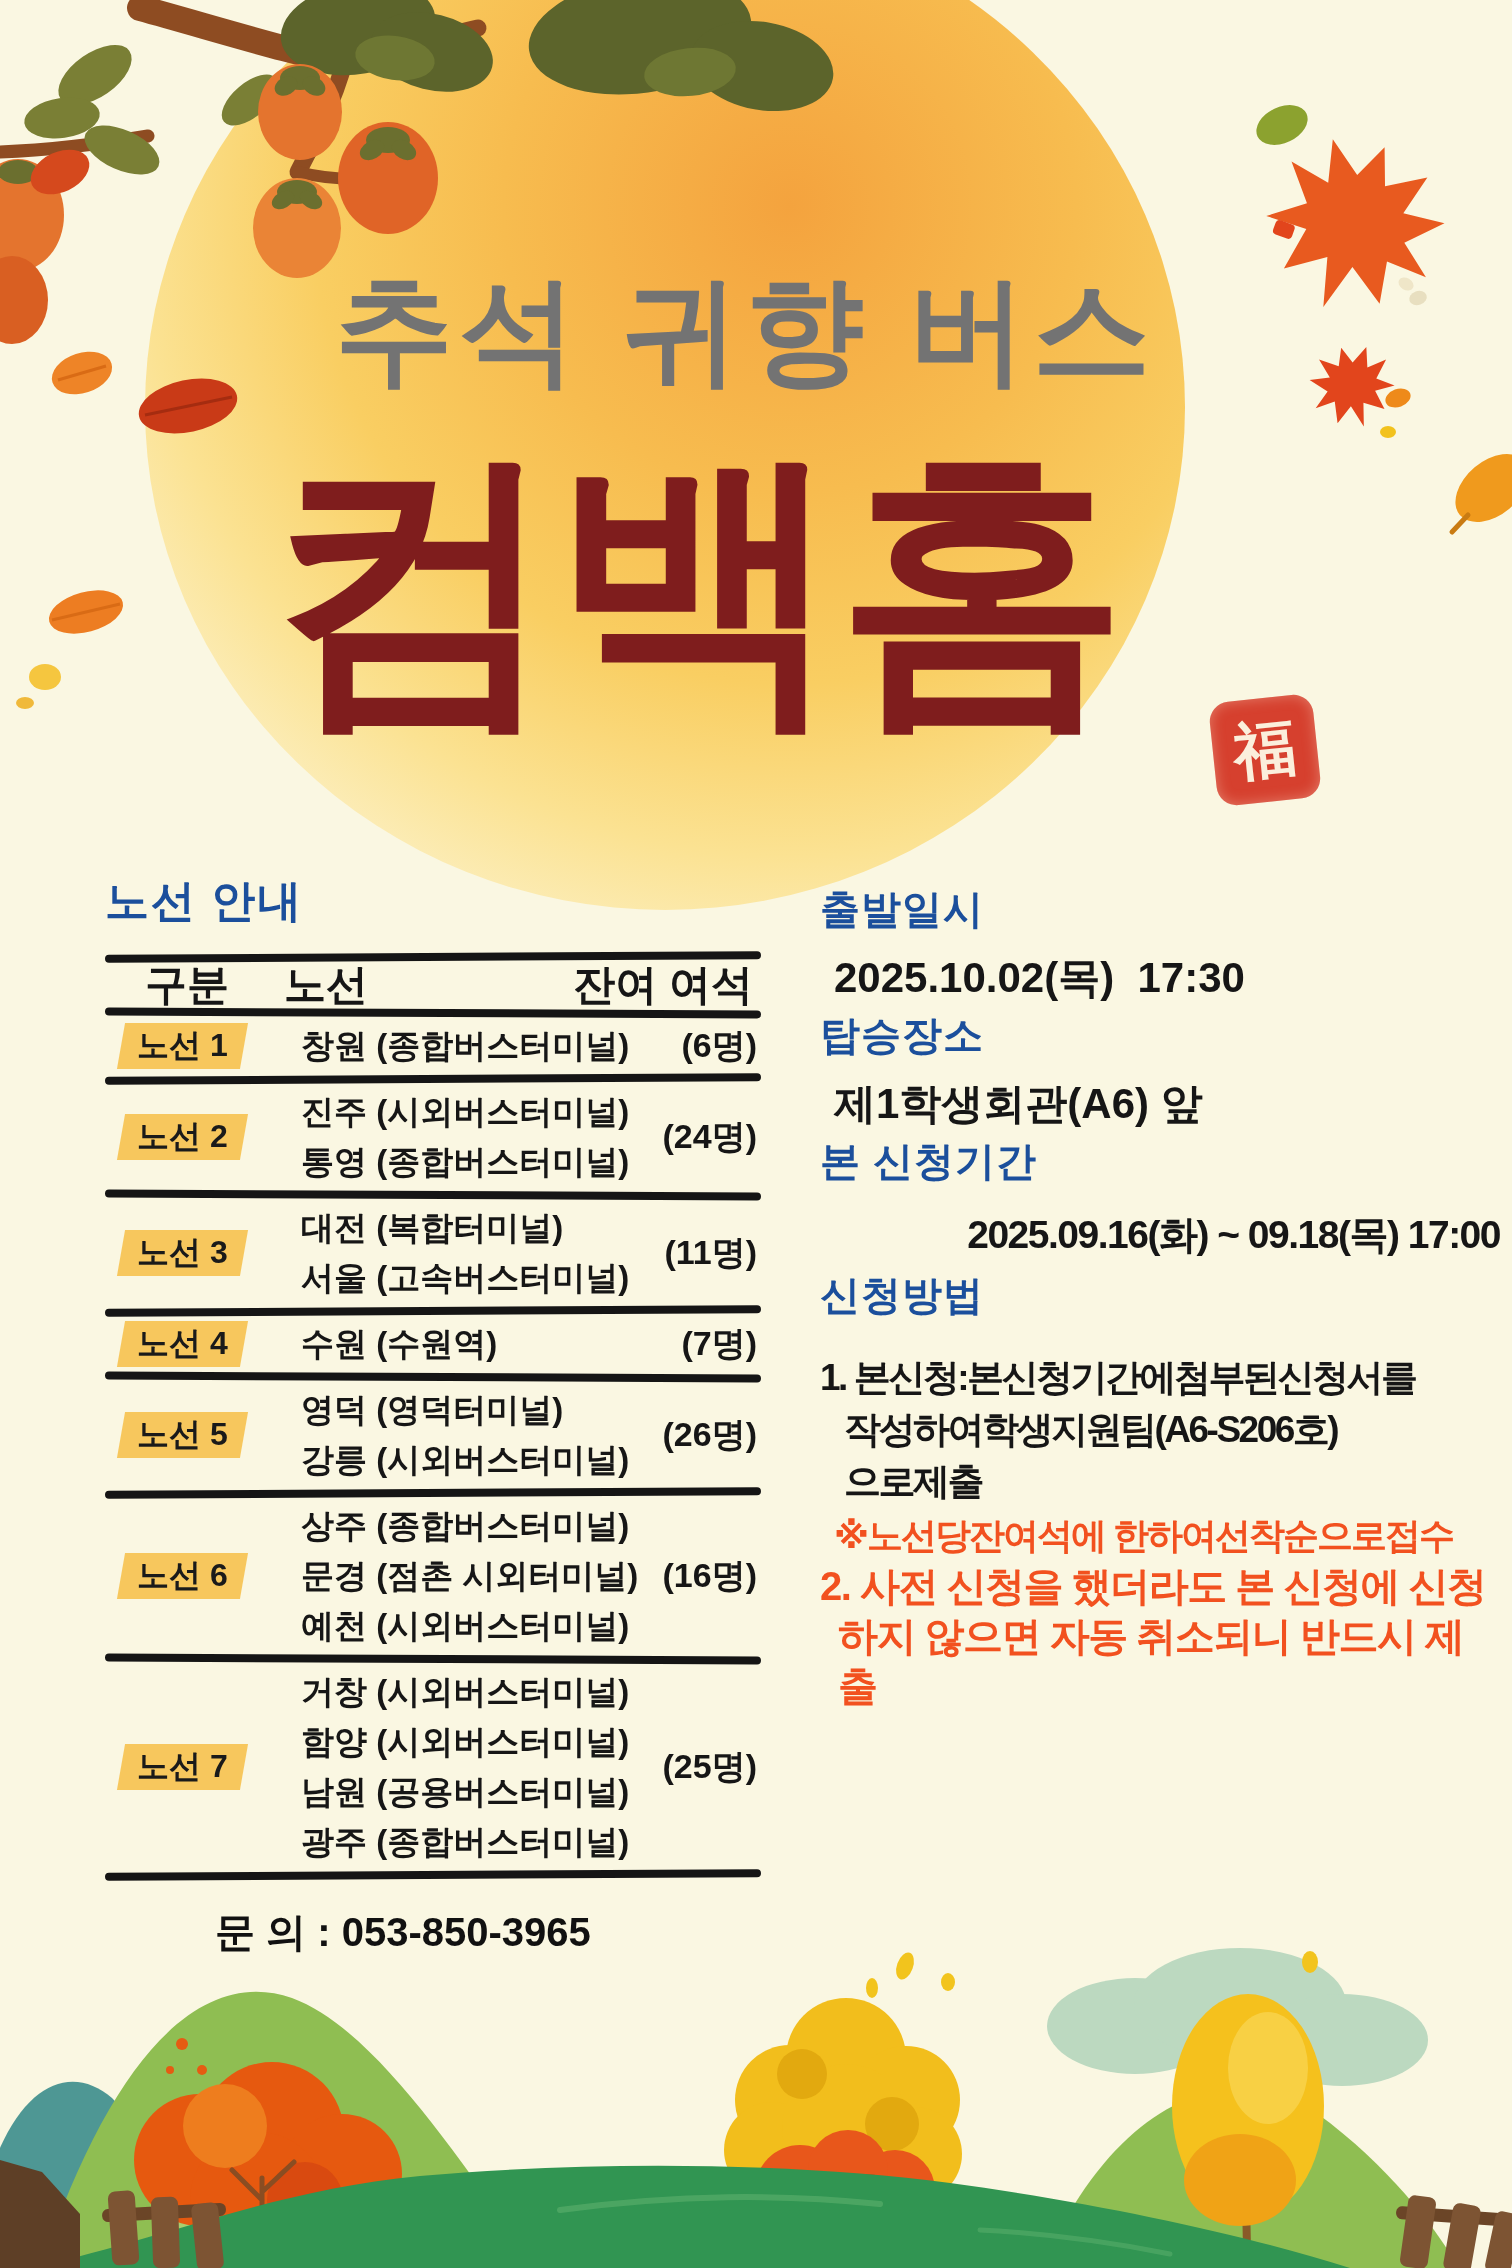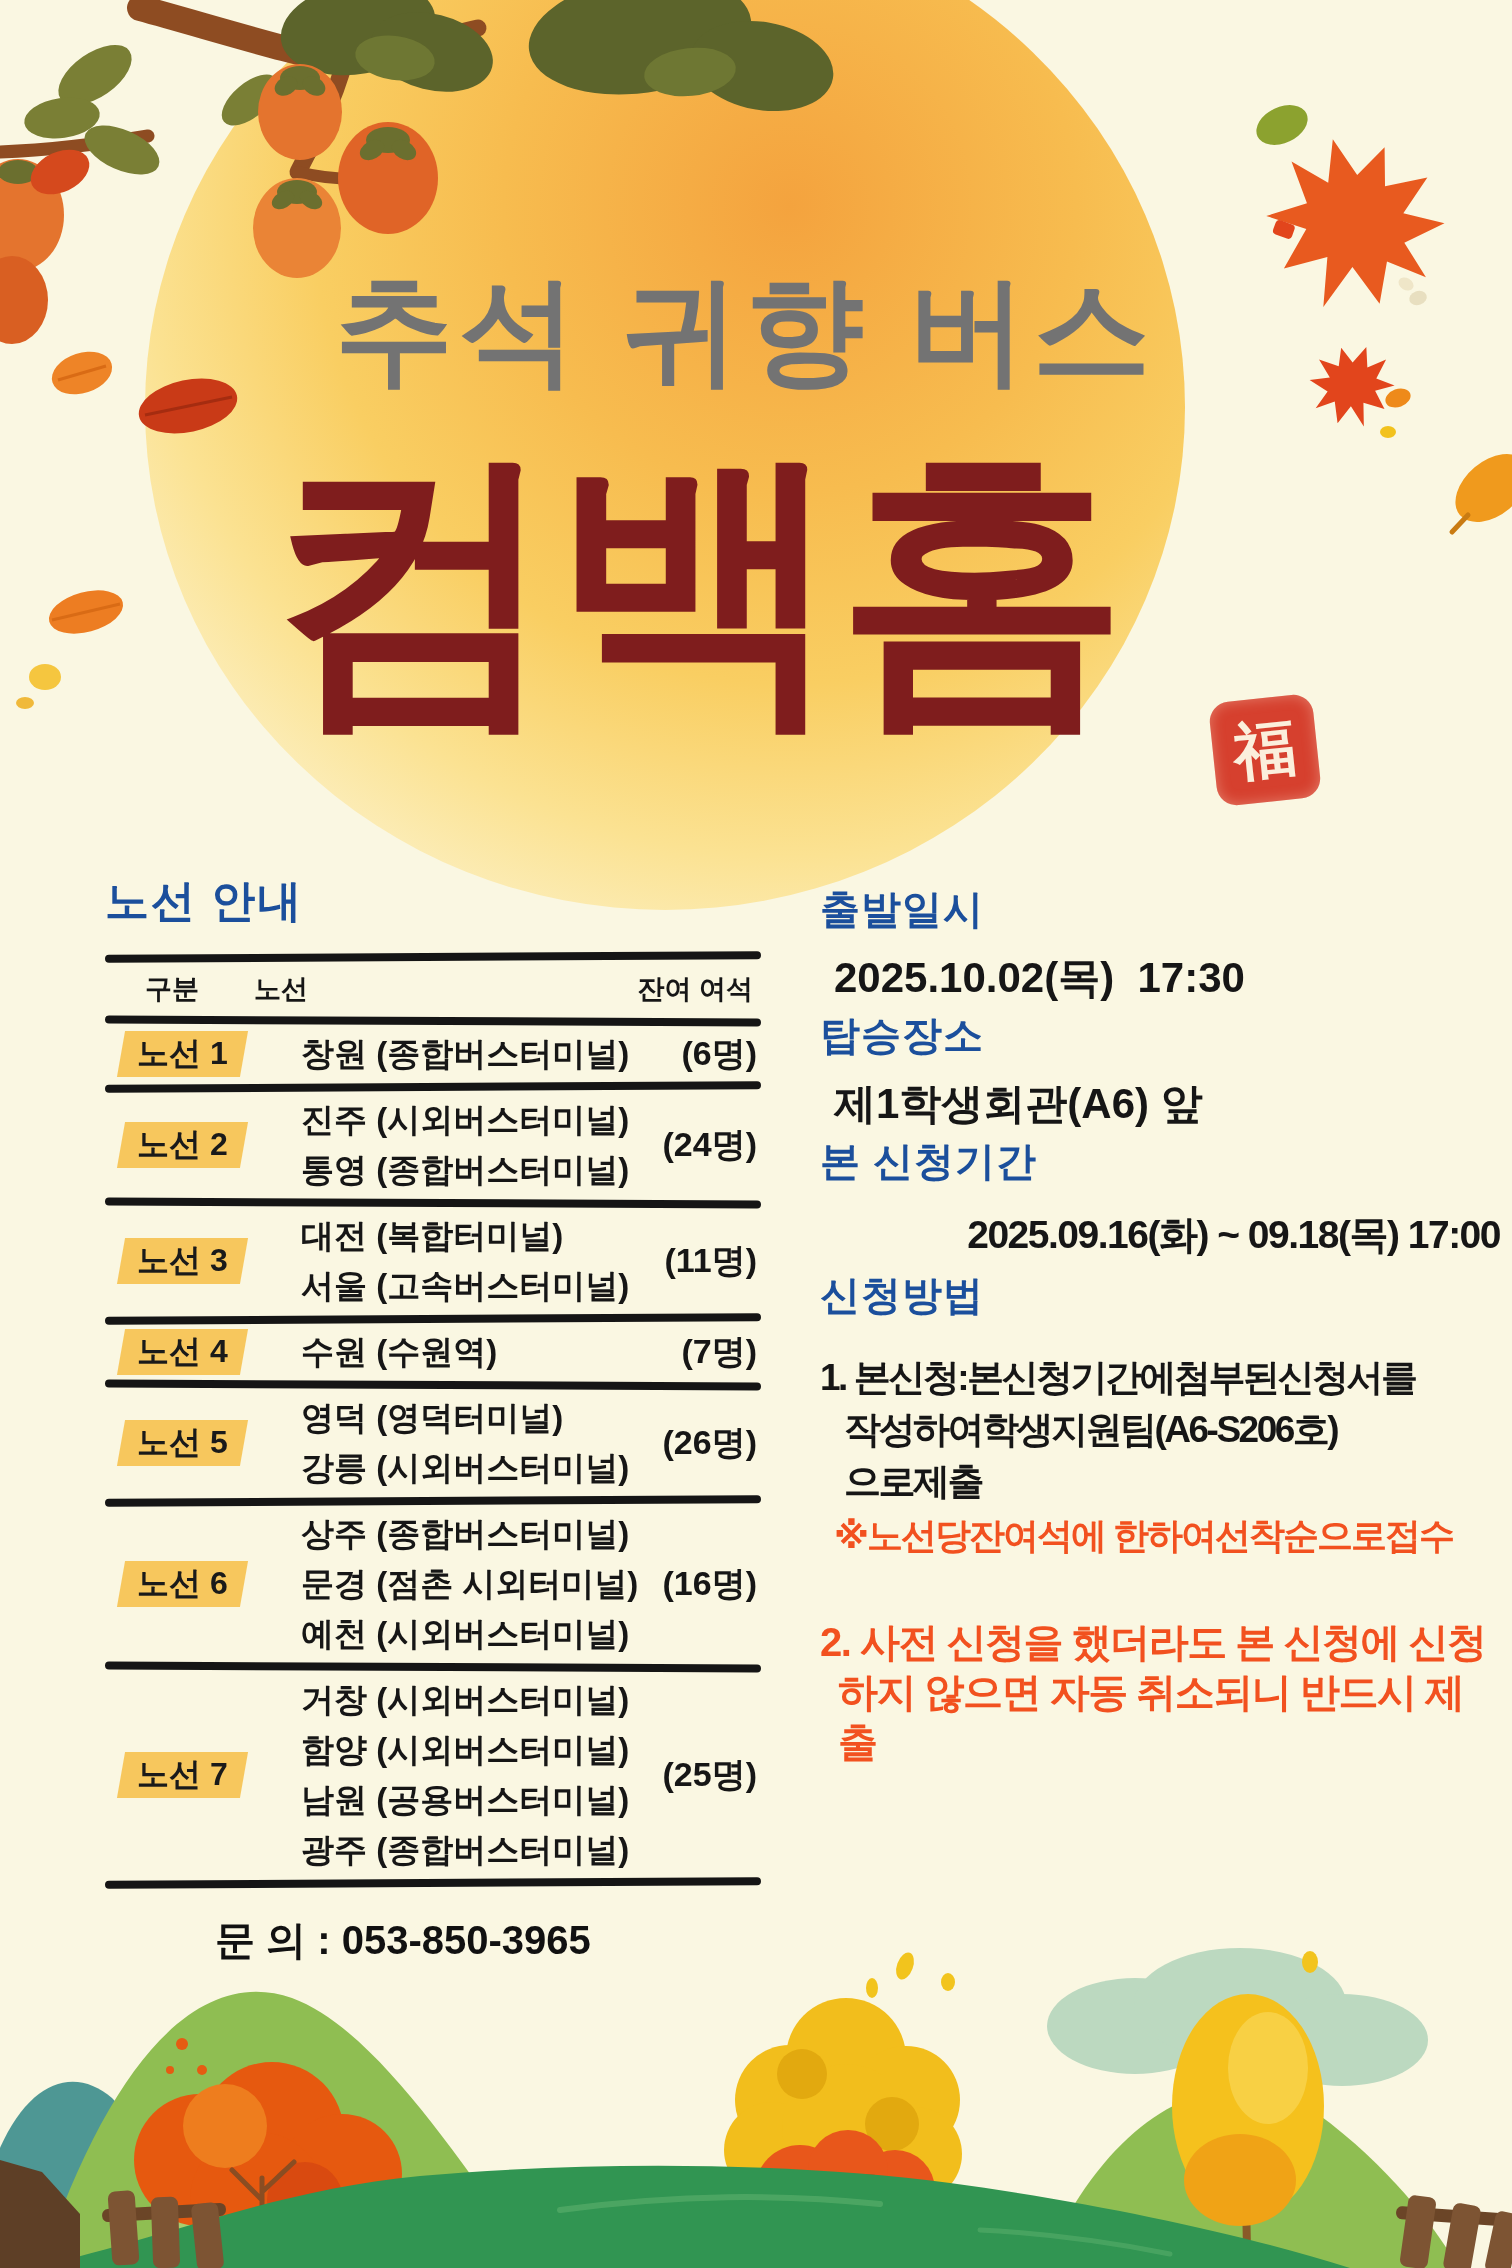--- a/index.html
+++ b/index.html
@@ -19,42 +19,42 @@
     transform:rotate(-6deg);display:flex;align-items:center;justify-content:center;color:#FBEFDC;font-size:62px;font-weight:bold;
     box-shadow:inset 0 0 14px rgba(255,240,220,.35);}
 
   
   .routes{position:absolute;left:105px;top:872px;width:656px;color:#161616;}
   .routes h2{margin:0;font-size:44px;font-weight:900;color:#1B4F9C;letter-spacing:2px;}
   .r-table{margin-top:22px;}
   .t-divider{height:8px;background:#151515;border-radius:6px;}
   .rot-a{transform:rotate(-0.3deg);}
   .rot-b{transform:rotate(0.25deg);}
-  .t-head{display:flex;align-items:center;height:56px;font-size:27px;font-weight:bold;}
+  .t-head{display:flex;align-items:center;height:48px;font-size:42px;font-weight:bold;}
   .t-head .h1{margin-left:40px;}
   .t-head .h2c{margin-left:55px;}
   .t-head .h3{margin-left:auto;margin-right:8px;}
   .t-row{display:grid;grid-template-columns:150px 1fr 118px;align-items:center;padding:4px 0;}
   .badge{justify-self:start;margin-left:16px;background:#F7C75D;transform:skewX(-10deg);padding:1px 16px;}
   .badge>span{display:inline-block;transform:skewX(10deg);font-size:32px;font-weight:900;color:#1a1a1a;white-space:nowrap;}
   .stops{padding-left:46px;}
   .stop{font-size:33px;font-weight:bold;line-height:50px;white-space:nowrap;}
   .seats{font-size:34px;font-weight:bold;text-align:right;padding-right:4px;white-space:nowrap;}
   .contact{margin-top:26px;padding-left:110px;font-size:40px;font-weight:bold;color:#111;}
 
   
   .info{position:absolute;left:820px;top:876px;width:680px;color:#161616;}
   .info h2{margin:0;font-size:40px;line-height:66px;font-weight:900;color:#1B4F9C;letter-spacing:1px;}
   .i-val{margin:12px 0 0 14px;font-size:42px;font-weight:bold;line-height:48px;white-space:pre;}
   .gap36{margin-top:36px;} .gap24{margin-top:24px;} .gap22{margin-top:22px;}
   .period-val{margin:14px 0 0 6px;font-size:39px;font-weight:bold;letter-spacing:-1.5px;white-space:nowrap;text-align:right;}
   .step1{margin-top:24px;font-size:37px;font-weight:bold;line-height:52px;letter-spacing:-2.5px;}
   .step1 .ind{margin-left:24px;}
   .note{margin:4px 0 0 14px;font-size:36px;font-weight:bold;letter-spacing:-2px;color:#F2511F;white-space:nowrap;}
-  .step2{margin-top:56px;font-size:40px;font-weight:bold;line-height:50px;letter-spacing:-1.5px;color:#F2511F;}
+  .step2{font-size:40px;font-weight:bold;line-height:50px;letter-spacing:-1.5px;color:#F2511F;}
   .step2 .ind{margin-left:18px;}
 
   .landscape{position:absolute;left:0;bottom:0;}
 </style>
 </head>
 <body>
 
 <div class="poster">
 
   <div class="moon"></div>

